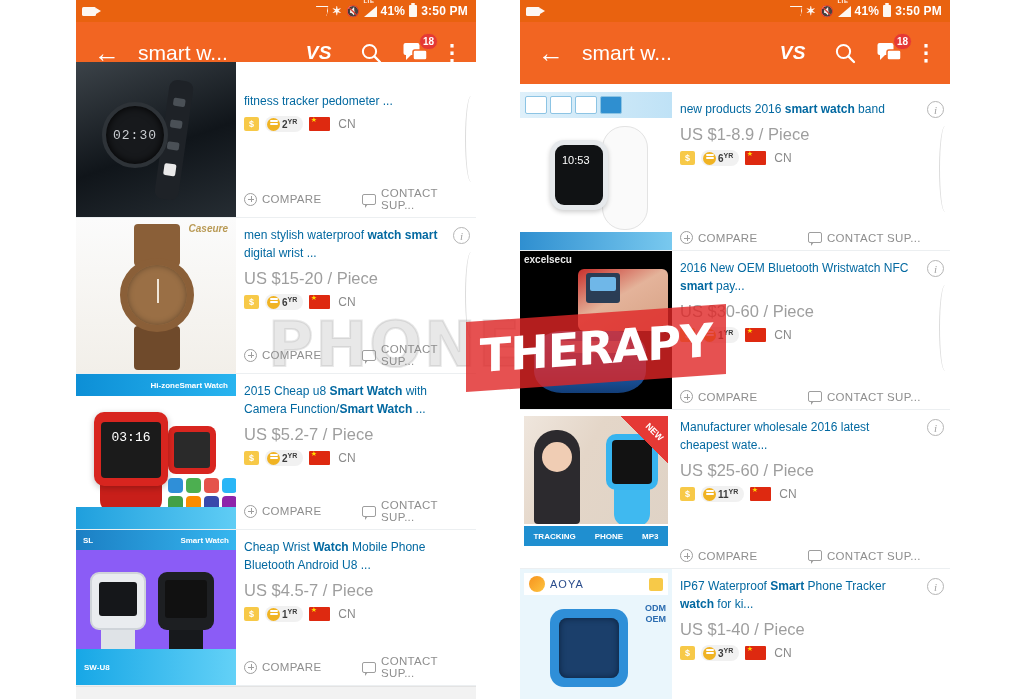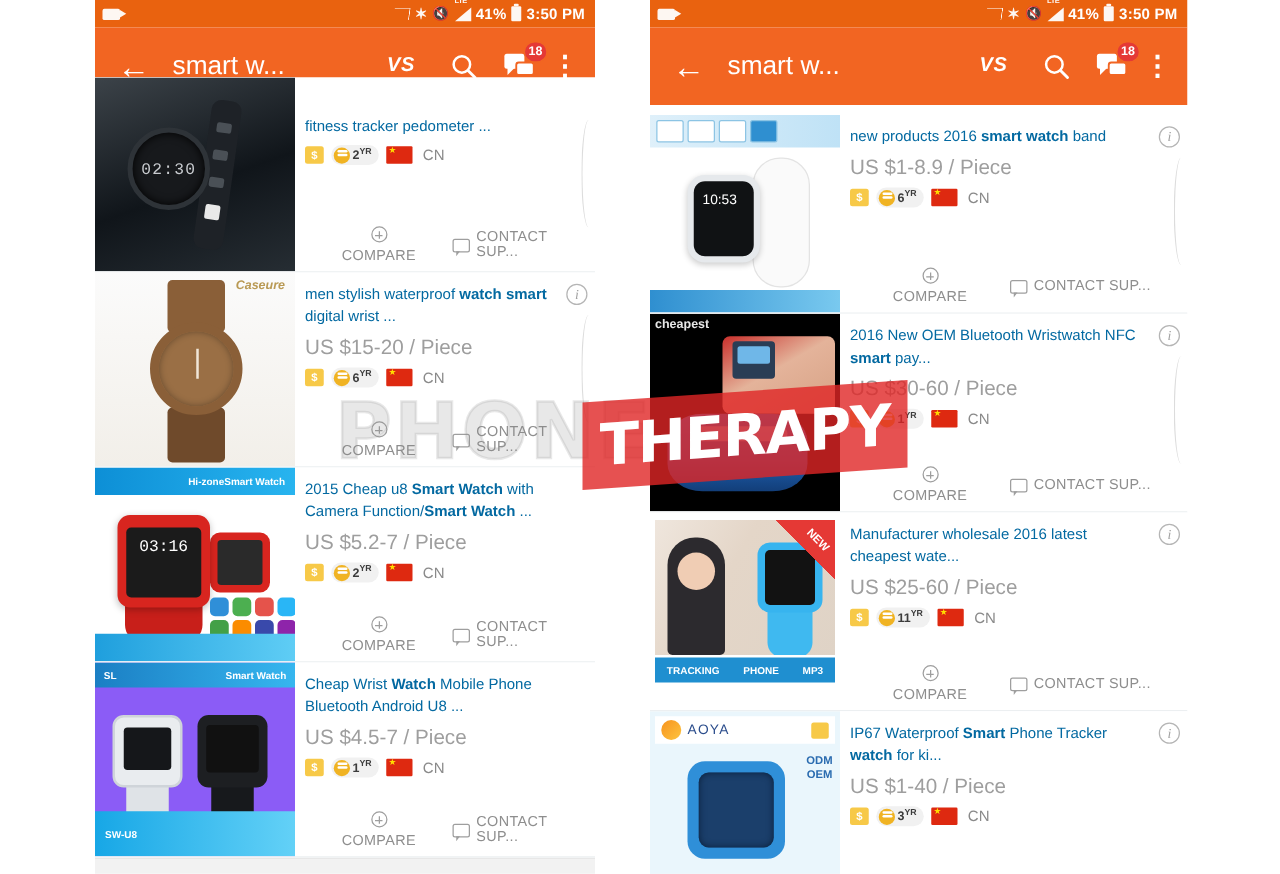--- a/index.html
+++ b/index.html
@@ -86,21 +86,21 @@
     display:flex; align-items:center; justify-content:center;
     position: relative;
     flex: 0 0 auto;
   }
   .ab-back { width: 34px; height: 34px; font-size: 26px; line-height: 1; }
   .ab-title {
     font-size: 21px; font-weight: 500; margin-left: 14px;
     white-space: nowrap; flex: 1 1 auto;
   }
   .ab-vs {
-    font-size: 16px; font-weight: bold; font-style: italic;
+    font-size: 19px; font-weight: bold; font-style: italic;
     letter-spacing: .5px; margin: 14px 14px;
   }
   .ab-search { width: 34px; height: 34px; margin: 0 8px; }
   .ab-msg { width: 36px; height: 34px; margin: 0 6px 0 2px; }
   .ab-more {
     width: 24px; height: 34px; font-size: 22px; line-height: .78;
     letter-spacing: 0; font-weight: bold;
   }
   .badge {
     position: absolute; top: -3px; right: -4px;
@@ -185,21 +185,21 @@
     color:#ffde00; font-size:7px;
   }
   .cc { font-size: 12px; color: #8a8a8a; margin-left: 2px; }
 
   .actions {
     display: flex; align-items: center; gap: 0;
     margin-top: auto; padding-top: 8px;
     font-size: 11.5px; color: #8e8e8e; letter-spacing: .3px;
   }
   .act { display: flex; align-items: center; gap: 5px; }
-  .act.compare { width: 128px; flex-direction: column; }
+  .act.compare { width: 128px; }
   .circ-plus {
     width: 13px; height: 13px; border: 1px solid #9e9e9e; border-radius: 50%;
     position: relative; flex: 0 0 auto;
   }
   .circ-plus::before, .circ-plus::after {
     content:""; position:absolute; background:#9e9e9e;
   }
   .circ-plus::before { left:2.5px; top:5.5px; width:6px; height:1px; }
   .circ-plus::after  { top:2.5px; left:5.5px; height:6px; width:1px; }
   .chat-box {
@@ -788,21 +788,21 @@
             </div>
           </div>
           <div class="info-i">i</div>
           <div class="arc"></div>
         </div>
       </div>
 
       <div class="card">
         <div class="card-img">
           <div class="art art-nfc">
-            <span class="n-brand">cheapest</span>
+            <span class="n-brand">excelsecu</span>
             <div class="n-hand"></div>
             <div class="n-pos"></div>
             <div class="n-band"></div>
           </div>
         </div>
         <div class="card-body">
           <div class="title">2016 New OEM Bluetooth Wristwatch NFC <b>smart</b> pay...</div>
           <div class="price">US $30-60 / Piece</div>
           <div class="meta">
             <span class="gold-crown"></span>

